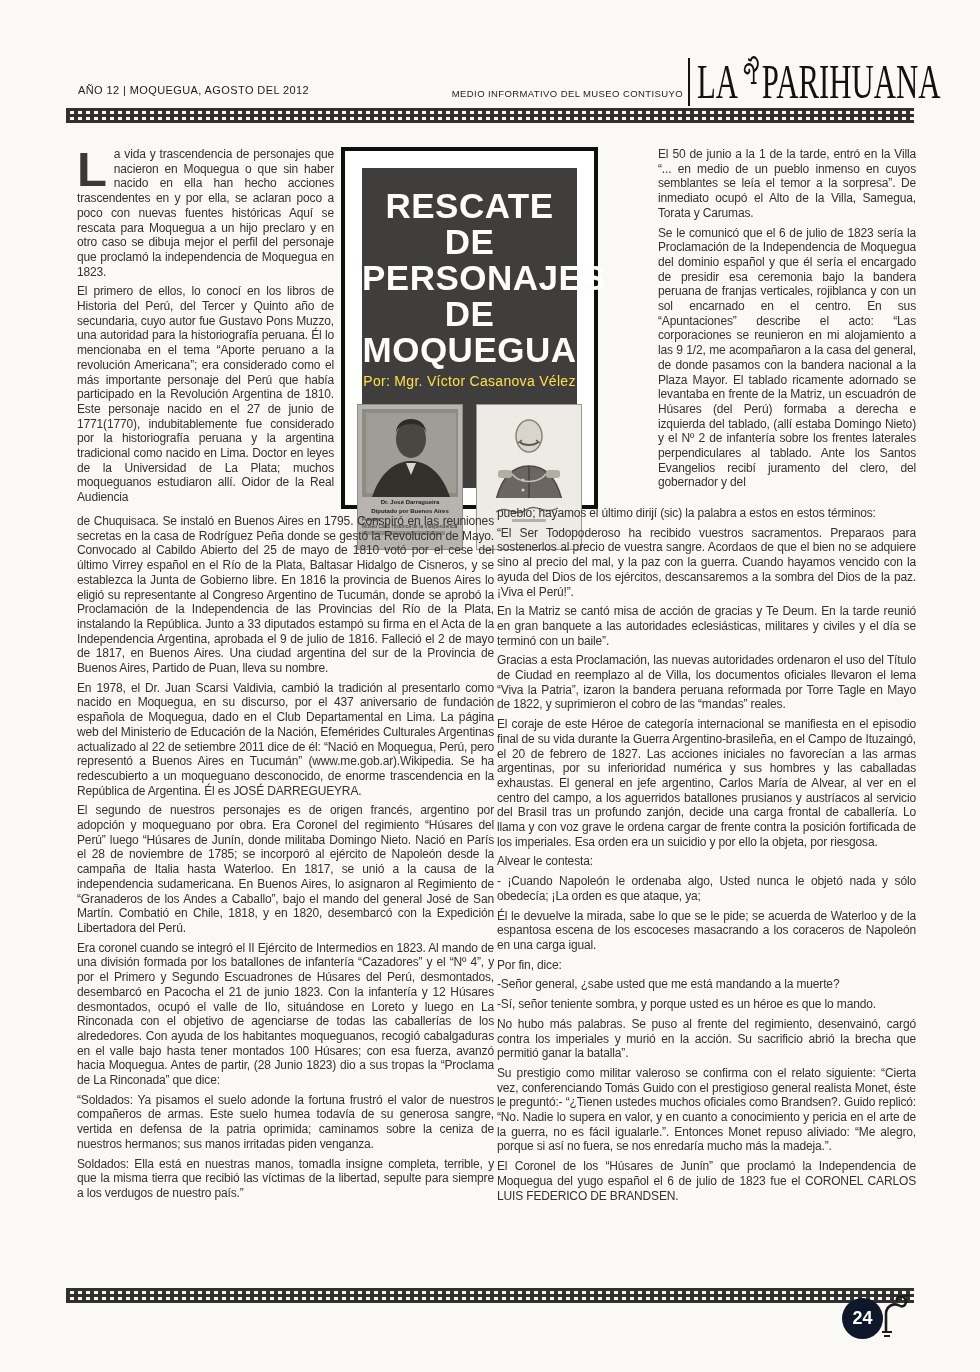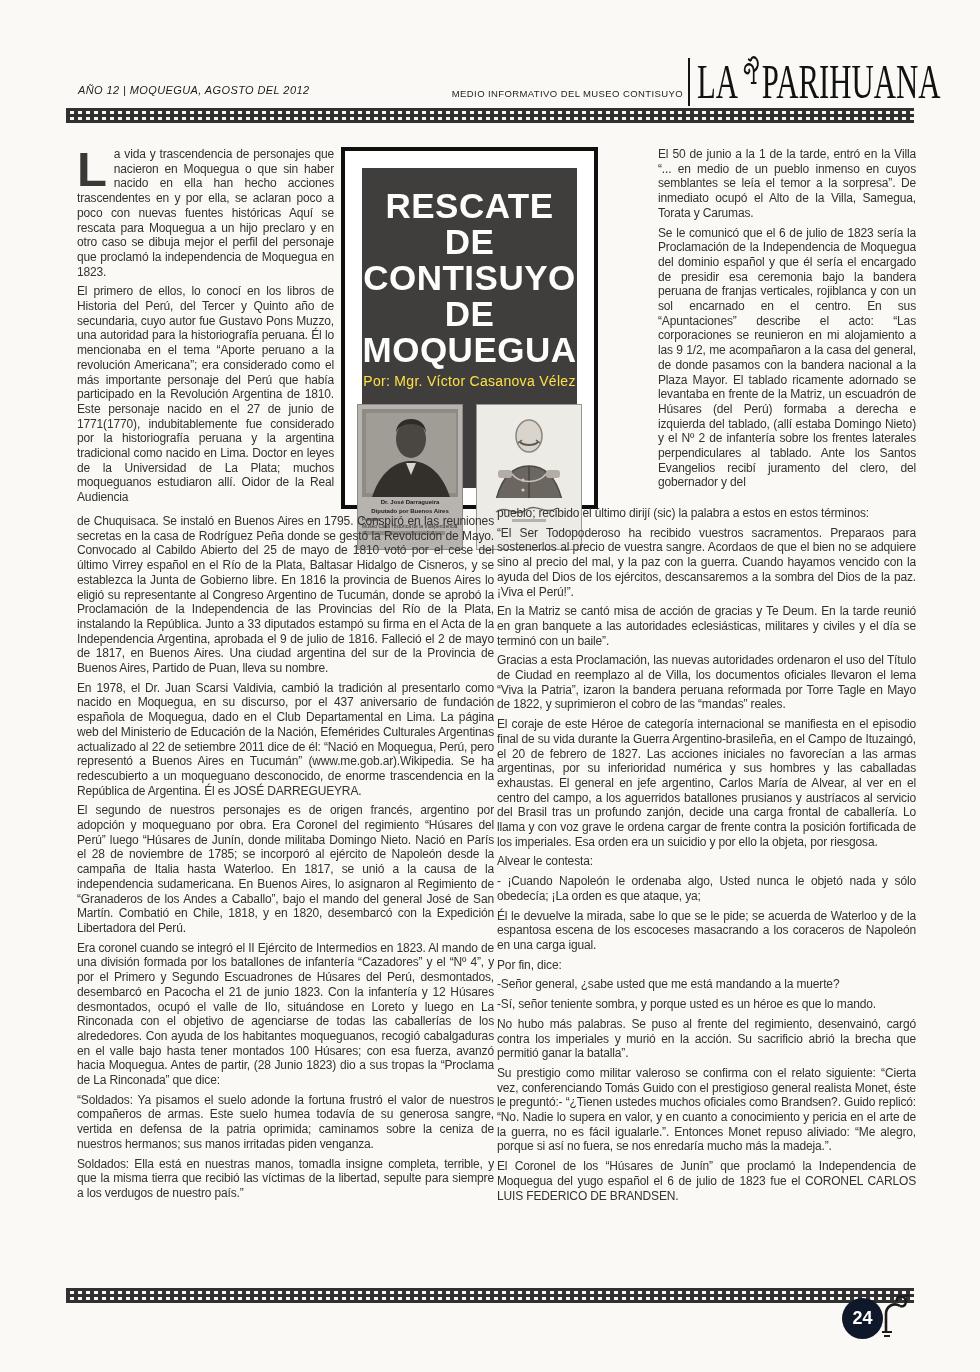--- a/index.html
+++ b/index.html
@@ -9,21 +9,21 @@
     font-family:"Liberation Sans", sans-serif;
     color:#2e2d2b;
     position:relative;
     overflow:hidden;
   }
   .page { position:absolute; inset:0; }
 
   
   .issue-info {
     position:absolute; left:78px; top:84px;
-    font-size:11px; letter-spacing:.4px; color:#1d1c1a;font-style:italic;
+    font-size:11px; letter-spacing:.4px; color:#1d1c1a;
   }
   .medium-info {
     position:absolute; right:297px; top:88px;
     font-size:9.5px; letter-spacing:.4px; color:#1d1c1a;
   }
   .mast-sep {
     position:absolute; left:688px; top:58px;
     width:2px; height:48px; background:#141413;
   }
   .masthead {
@@ -131,21 +131,21 @@
     </p>
     <div>
         <p class="para">El primero de ellos, lo conocí en los libros de Historia del Perú, del Tercer y Quinto año de secundaria, cuyo autor fue Gustavo Pons Muzzo, una autoridad para la historiografía peruana. Él lo mencionaba en el tema “Aporte peruano a la revolución Americana”; era considerado como el más importante personaje del Perú que había participado en la Revolución Argentina de 1810. Este personaje nacido en el 27 de junio de 1771(1770), indubitablemente fue considerado por la historiografía peruana y la argentina tradicional como nacido en Lima. Doctor en leyes de la Universidad de La Plata; muchos moqueguanos estudiaron allí. Oidor de la Real Audiencia</p>
       </div>
   </div>
 
   <div class="feature-box">
     <div class="feature-inner">
       <div class="feature-title">
         <div>RESCATE DE</div>
-        <div>CONTISUYO</div>
+        <div>PERSONAJES</div>
         <div>DE</div>
         <div>MOQUEGUA</div>
       </div>
       <div class="feature-byline">Por: Mgr. Víctor Casanova Vélez</div>
       <div class="portraits">
         <div class="portrait-card left">
           <div class="photo-area">
             <svg width="98" height="88" viewBox="0 0 98 88">
               <rect width="98" height="88" fill="#8e8a85"></rect>
               <rect x="4" y="4" width="90" height="80" fill="#a09c96"></rect>
@@ -202,21 +202,21 @@
         <p class="para">En 1978, el Dr. Juan Scarsi Valdivia, cambió la tradición al presentarlo como nacido en Moquegua, en su discurso, por el 437 aniversario de fundación española de Moquegua, dado en el Club Departamental en Lima. La página web del Ministerio de Educación de la Nación, Efemérides Culturales Argentinas actualizado al 22 de setiembre 2011 dice de él: “Nació en Moquegua, Perú, pero representó a Buenos Aires en Tucumán” (www.me.gob.ar).Wikipedia. Se ha redescubierto a un moqueguano desconocido, de enorme trascendencia en la República de Argentina. Él es JOSÉ DARREGUEYRA.</p>
         <p class="para">El segundo de nuestros personajes es de origen francés, argentino por adopción y moqueguano por obra. Era Coronel del regimiento “Húsares del Perú” luego “Húsares de Junín, donde militaba Domingo Nieto. Nació en París el 28 de noviembre de 1785; se incorporó al ejército de Napoleón desde la campaña de Italia hasta Waterloo. En 1817, se unió a la causa de la independencia sudamericana. En Buenos Aires, lo asignaron al Regimiento de “Granaderos de los Andes a Caballo”, bajo el mando del general José de San Martín. Combatió en Chile, 1818, y en 1820, desembarcó con la Expedición Libertadora del Perú.</p>
         <p class="para">Era coronel cuando se integró el II Ejército de Intermedios en 1823. Al mando de una división formada por los batallones de infantería “Cazadores” y el “Nº 4”, y por el Primero y Segundo Escuadrones de Húsares del Perú, desmontados, desembarcó en Pacocha el 21 de junio 1823. Con la infantería y 12 Húsares desmontados, ocupó el valle de Ilo, situándose en Loreto y luego en La Rinconada con el objetivo de agenciarse de todas las caballerías de los alrededores. Con ayuda de los habitantes moqueguanos, recogió cabalgaduras en el valle bajo hasta tener montados 100 Húsares; con esa fuerza, avanzó hacia Moquegua. Antes de partir, (28 Junio 1823) dio a sus tropas la “Proclama de La Rinconada” que dice:</p>
         <p class="para">“Soldados: Ya pisamos el suelo adonde la fortuna frustró el valor de nuestros compañeros de armas. Este suelo humea todavía de su generosa sangre, vertida en defensa de la patria oprimida; caminamos sobre la ceniza de nuestros hermanos; sus manos irritadas piden venganza.</p>
         <p class="para">Soldados: Ella está en nuestras manos, tomadla insigne completa, terrible, y que la misma tierra que recibió las víctimas de la libertad, sepulte para siempre a los verdugos de nuestro país.”</p>
       </div>
   </div>
 
   <div class="region right-wide">
     <div>
-        <p class="para">pueblo; recibido el último dirijí (sic) la palabra a estos en estos términos:</p>
+        <p class="para">pueblo; hayamos el último dirijí (sic) la palabra a estos en estos términos:</p>
         <p class="para">“El Ser Todopoderoso ha recibido vuestros sacramentos. Preparaos para sostenerlos al precio de vuestra sangre. Acordaos de que el bien no se adquiere sino al precio del mal, y la paz con la guerra. Cuando hayamos vencido con la ayuda del Dios de los ejércitos, descansaremos a la sombra del Dios de la paz. ¡Viva el Perú!”.</p>
         <p class="para">En la Matriz se cantó misa de acción de gracias y Te Deum. En la tarde reunió en gran banquete a las autoridades eclesiásticas, militares y civiles y el día se terminó con un baile”.</p>
         <p class="para">Gracias a esta Proclamación, las nuevas autoridades ordenaron el uso del Título de Ciudad en reemplazo al de Villa, los documentos oficiales llevaron el lema “Viva la Patria”, izaron la bandera peruana reformada por Torre Tagle en Mayo de 1822, y suprimieron el cobro de las “mandas” reales.</p>
         <p class="para">El coraje de este Héroe de categoría internacional se manifiesta en el episodio final de su vida durante la Guerra Argentino-brasileña, en el Campo de Ituzaingó, el 20 de febrero de 1827. Las acciones iniciales no favorecían a las armas argentinas, por su inferioridad numérica y sus hombres y las caballadas exhaustas. El general en jefe argentino, Carlos María de Alvear, al ver en el centro del campo, a los aguerridos batallones prusianos y austríacos al servicio del Brasil tras un profundo zanjón, decide una carga frontal de caballería. Lo llama y con voz grave le ordena cargar de frente contra la posición fortificada de los imperiales. Esa orden era un suicidio y por ello la objeta, por riesgosa.</p>
         <p class="para">Alvear le contesta:</p>
         <p class="para">- ¡Cuando Napoleón le ordenaba algo, Usted nunca le objetó nada y sólo obedecía; ¡La orden es que ataque, ya;</p>
         <p class="para">Él le devuelve la mirada, sabe lo que se le pide; se acuerda de Waterloo y de la espantosa escena de los escoceses masacrando a los coraceros de Napoleón en una carga igual.</p>
         <p class="para">Por fin, dice:</p>
         <p class="para">-Señor general, ¿sabe usted que me está mandando a la muerte?</p>
         <p class="para">-Sí, señor teniente sombra, y porque usted es un héroe es que lo mando.</p>

